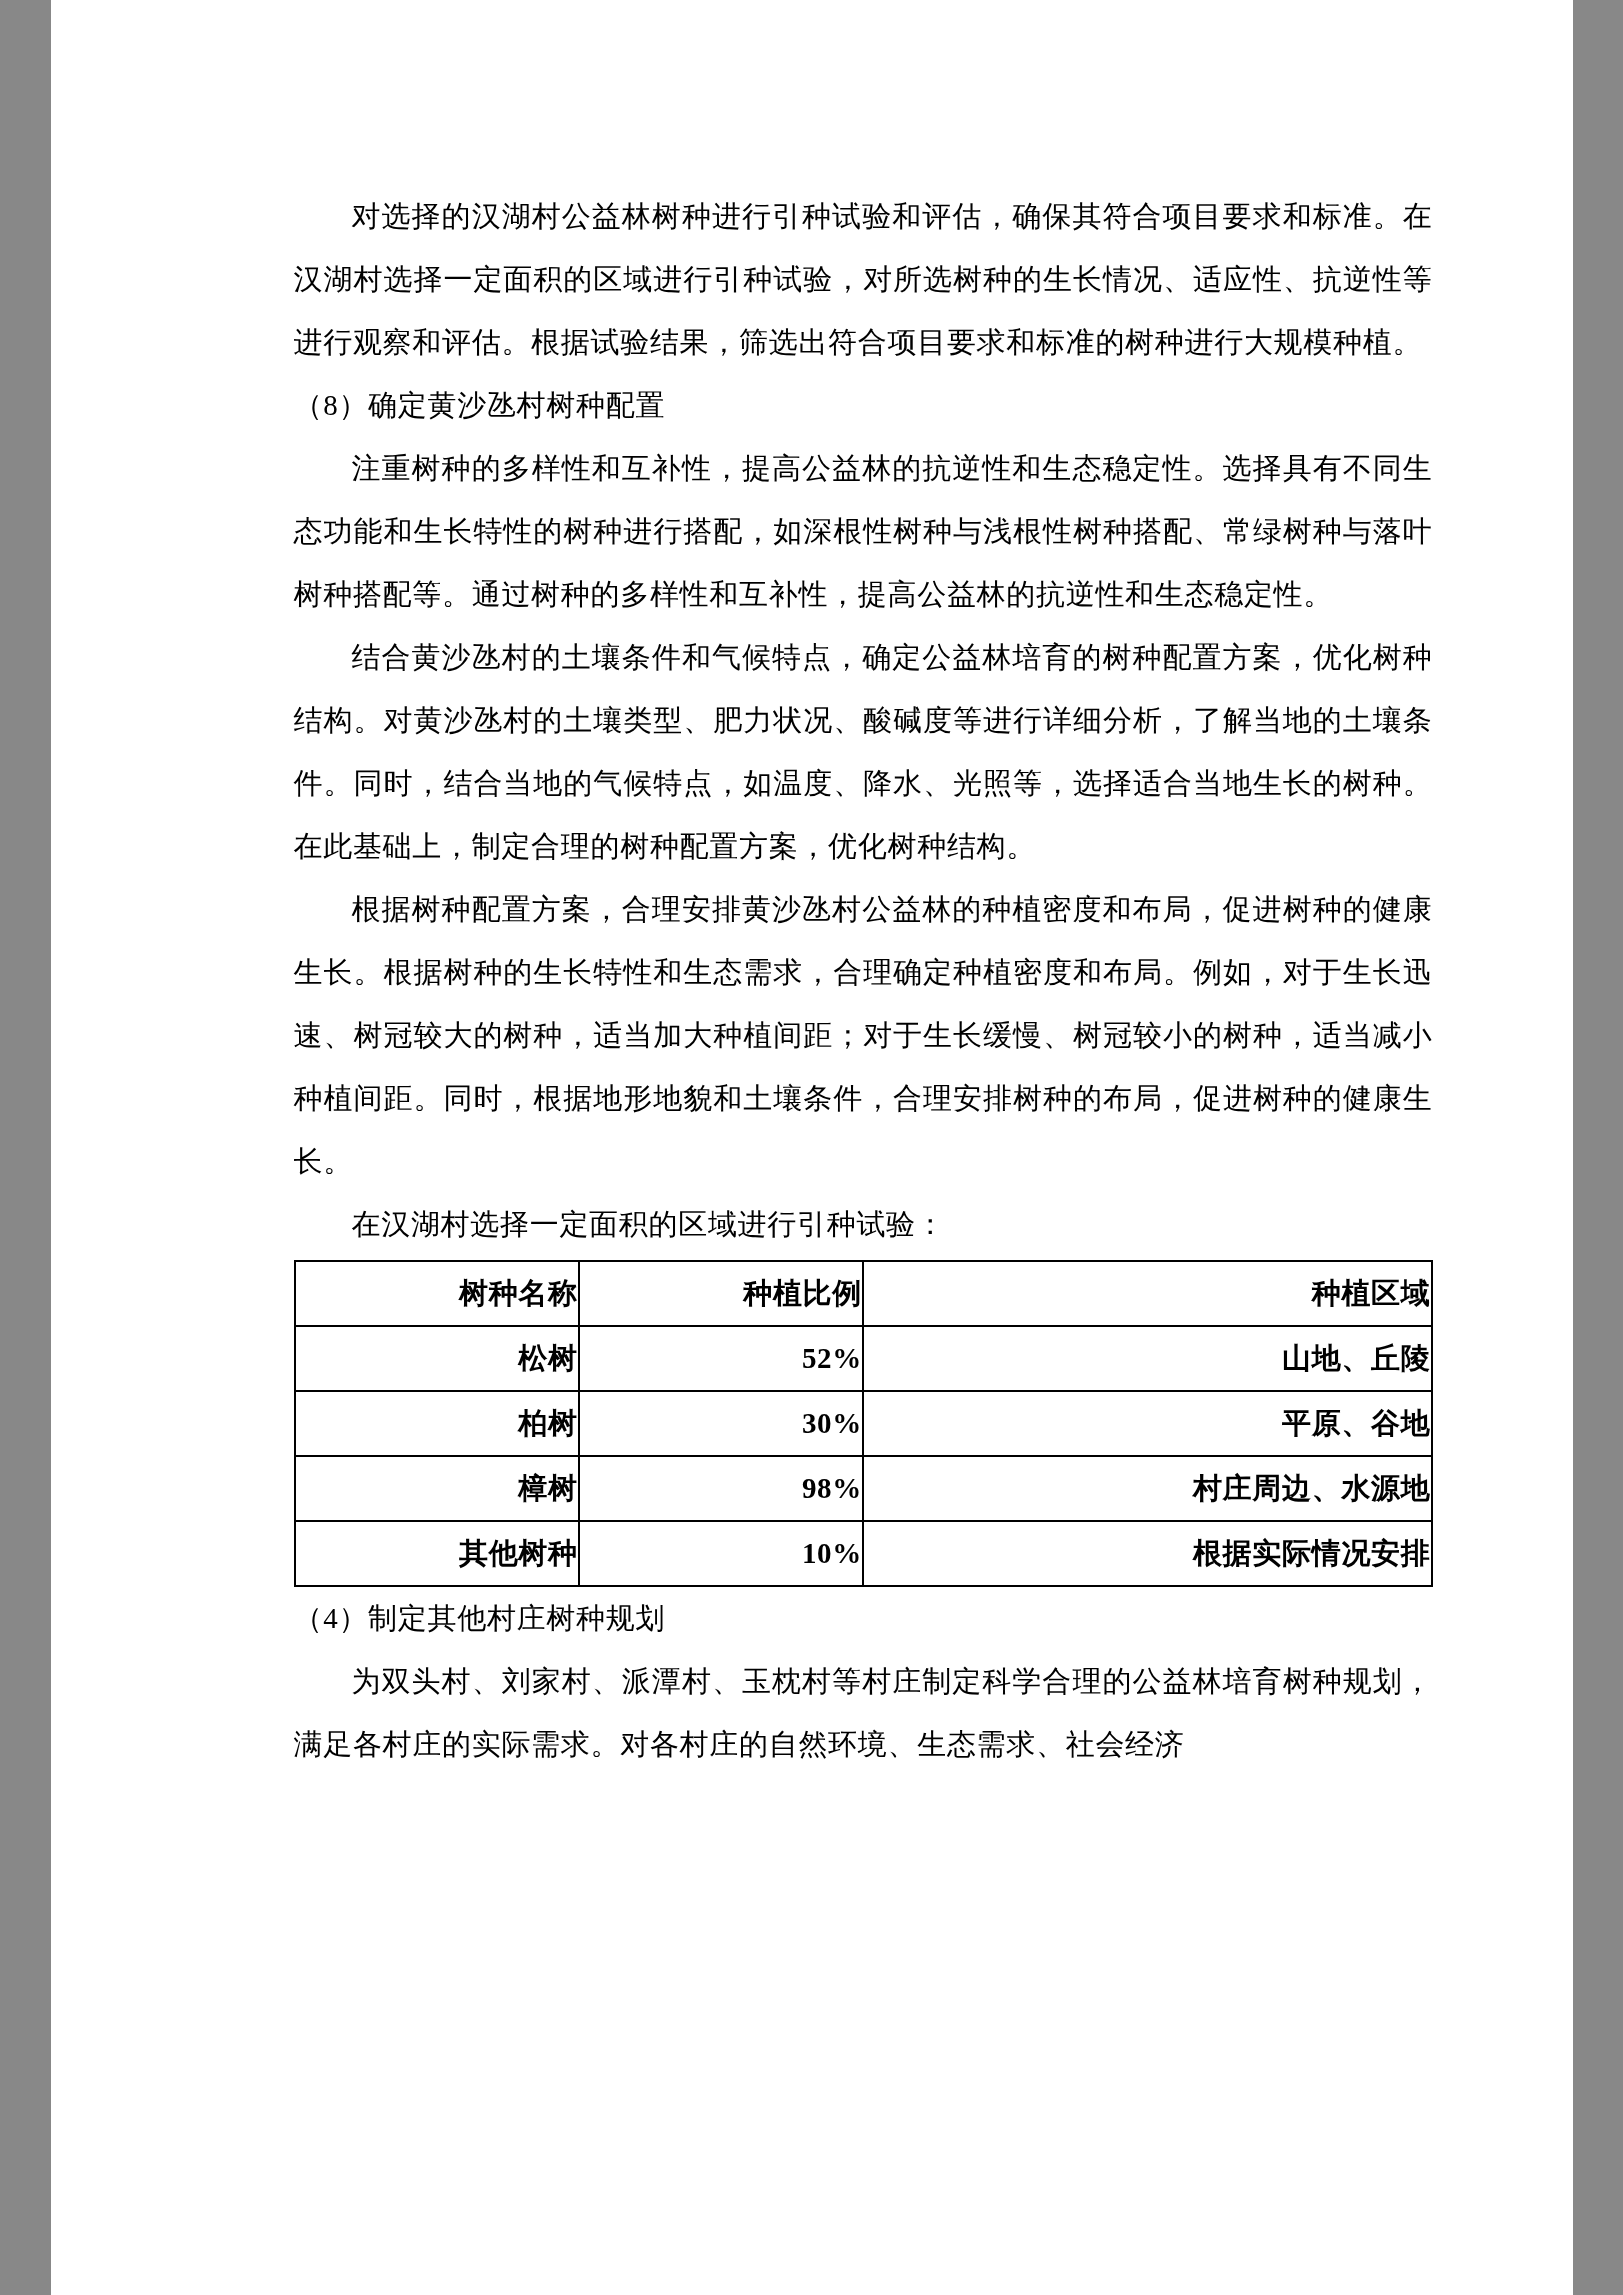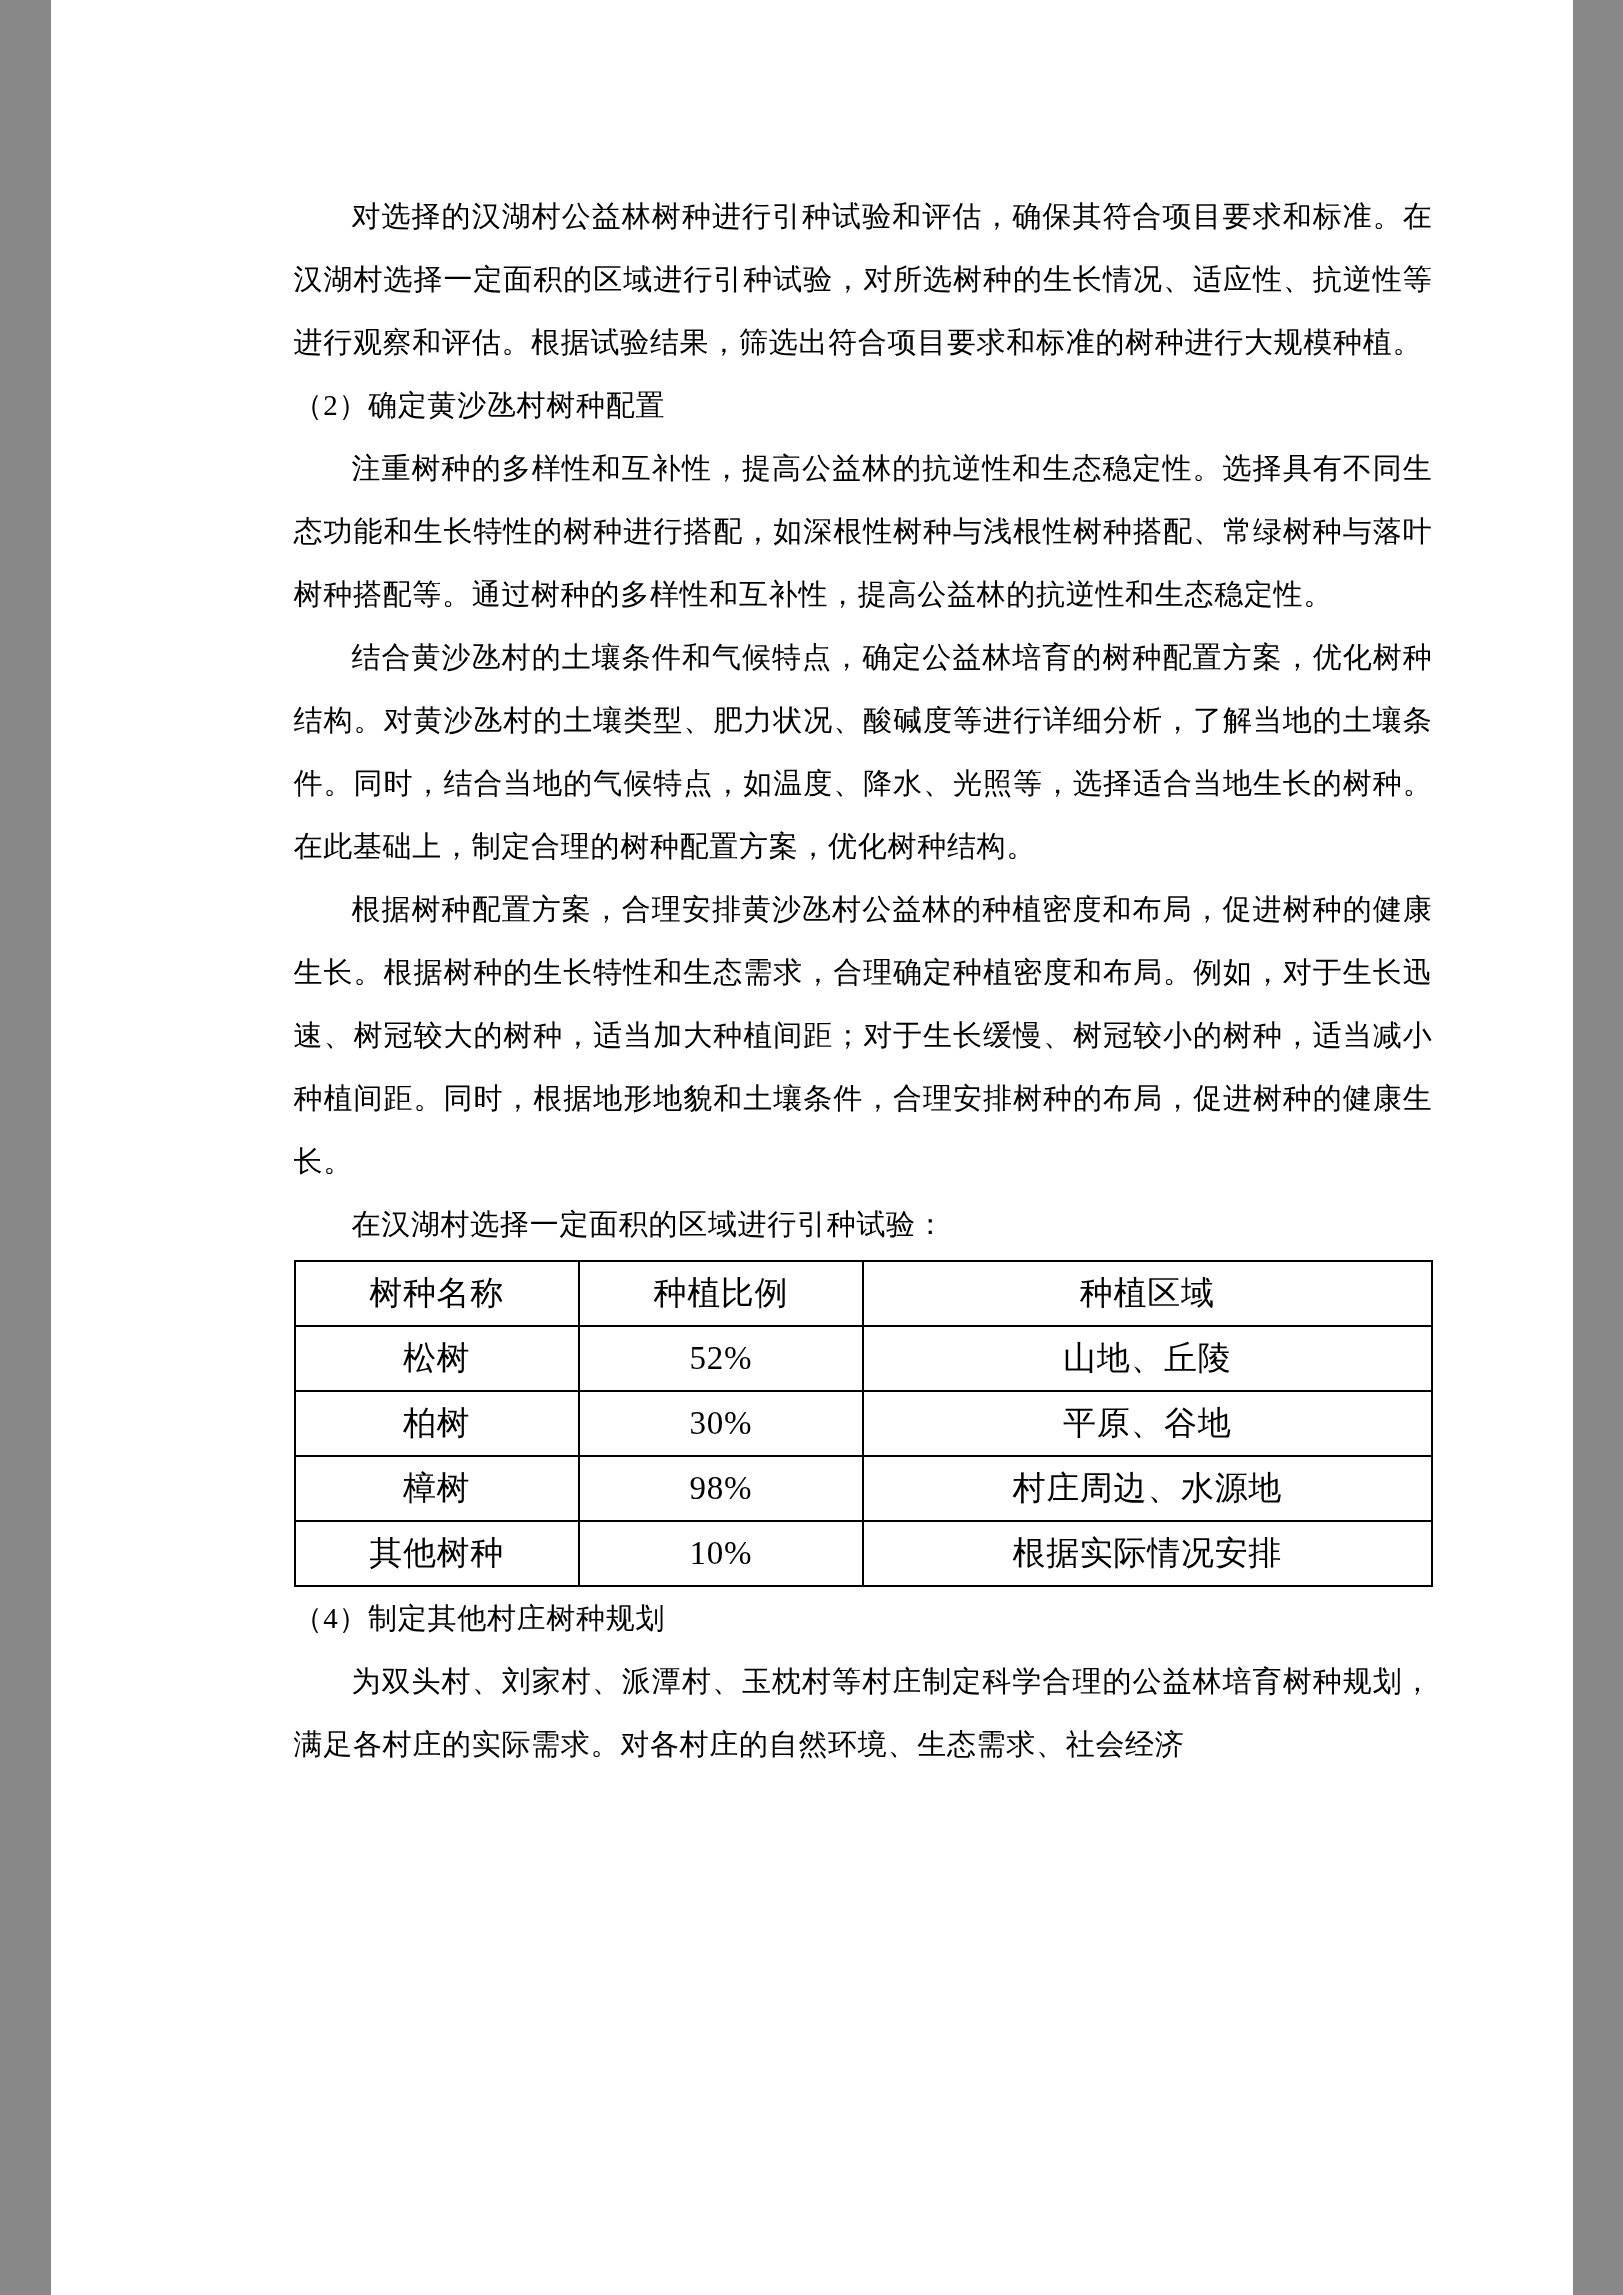--- a/index.html
+++ b/index.html
@@ -38,39 +38,39 @@
   table.species-table {
     width: 100%;
     border-collapse: collapse;
     table-layout: fixed;
     margin: 3.9px 0 0 0;
   }
   table.species-table th,
   table.species-table td {
     border: 2px solid #000000;
     height: 61px;
-    text-align: center;
+    text-align: right;
     vertical-align: middle;
-    font-weight: normal;
-    font-size: 33px;
+    font-weight: bold;
+    font-size: 29px;
     padding: 0;
   }
   col.c1 { width: 25%; }
   col.c2 { width: 25%; }
   col.c3 { width: 50%; }
 </style>
 </head>
 <body>
 
 <div class="page">
   <div class="content">
 
     <p class="para">对选择的汉湖村公益林树种进行引种试验和评估，确保其符合项目要求和标准。在汉湖村选择一定面积的区域进行引种试验，对所选树种的生长情况、适应性、抗逆性等进行观察和评估。根据试验结果，筛选出符合项目要求和标准的树种进行大规模种植。</p>
 
-    <p class="heading">（2）确定黄沙氹村树种配置</p>
+    <p class="heading">（8）确定黄沙氹村树种配置</p>
 
     <p class="para">注重树种的多样性和互补性，提高公益林的抗逆性和生态稳定性。选择具有不同生态功能和生长特性的树种进行搭配，如深根性树种与浅根性树种搭配、常绿树种与落叶树种搭配等。通过树种的多样性和互补性，提高公益林的抗逆性和生态稳定性。</p>
 
     <p class="para">结合黄沙氹村的土壤条件和气候特点，确定公益林培育的树种配置方案，优化树种结构。对黄沙氹村的土壤类型、肥力状况、酸碱度等进行详细分析，了解当地的土壤条件。同时，结合当地的气候特点，如温度、降水、光照等，选择适合当地生长的树种。在此基础上，制定合理的树种配置方案，优化树种结构。</p>
 
     <p class="para">根据树种配置方案，合理安排黄沙氹村公益林的种植密度和布局，促进树种的健康生长。根据树种的生长特性和生态需求，合理确定种植密度和布局。例如，对于生长迅速、树冠较大的树种，适当加大种植间距；对于生长缓慢、树冠较小的树种，适当减小种植间距。同时，根据地形地貌和土壤条件，合理安排树种的布局，促进树种的健康生长。</p>
 
     <p class="para">在汉湖村选择一定面积的区域进行引种试验：</p>
 
     <table class="species-table">

